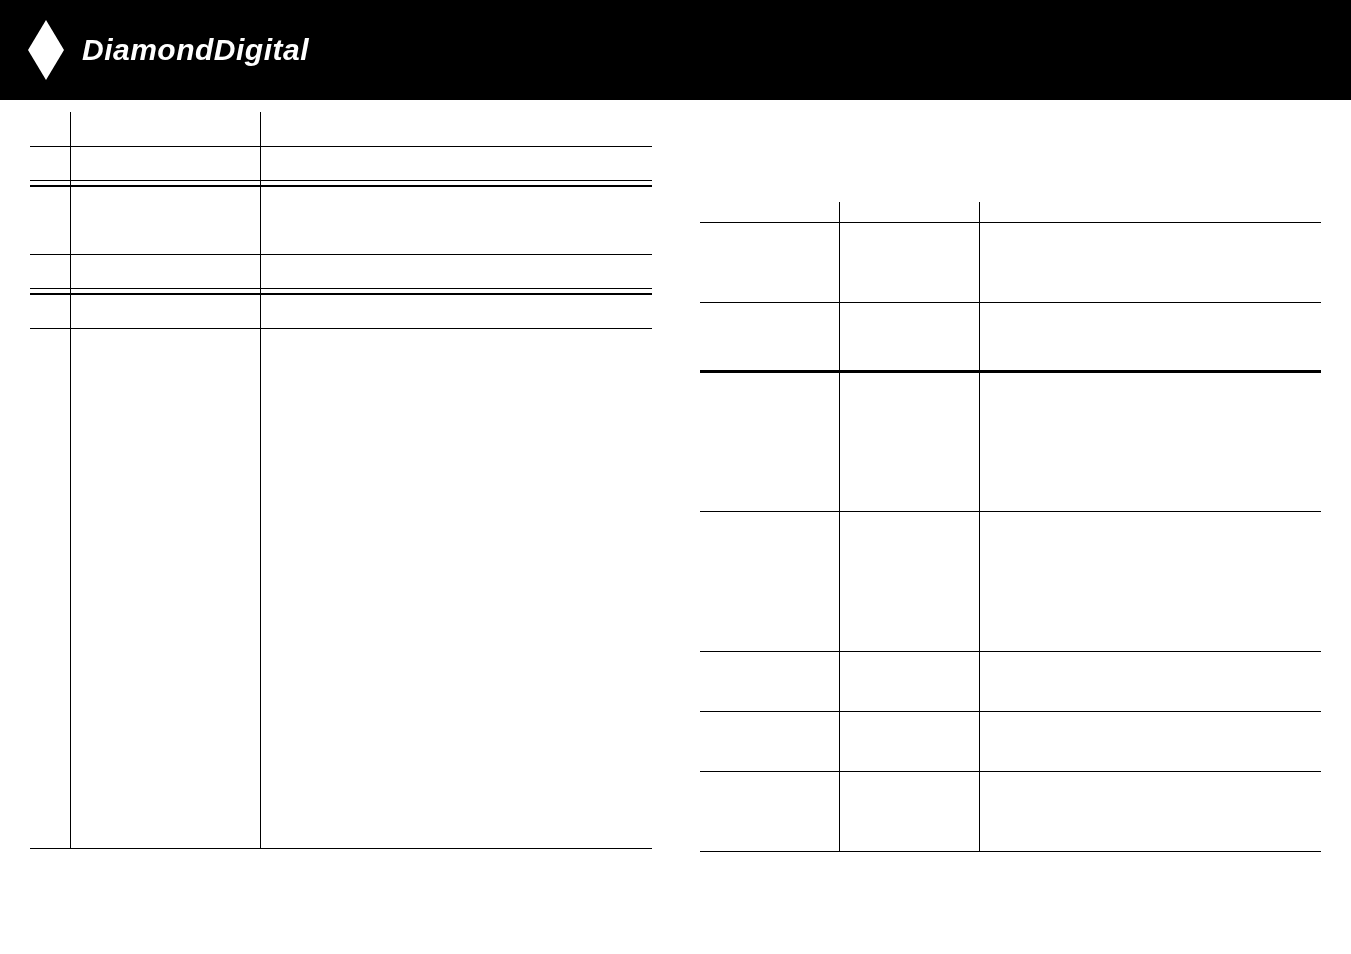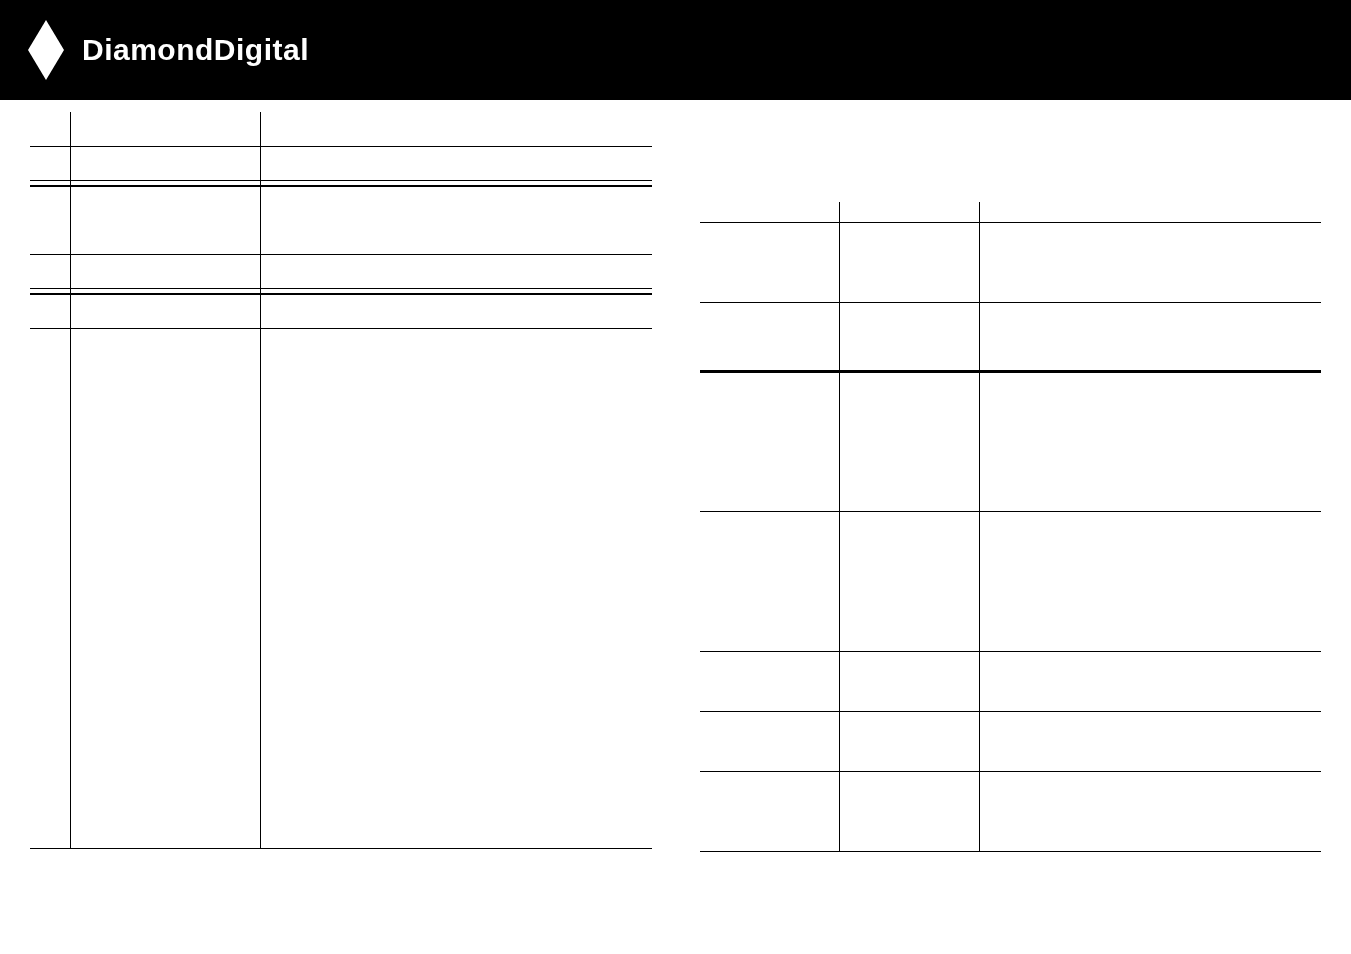--- a/index.html
+++ b/index.html
@@ -17,20 +17,21 @@
     align-items: center;
     padding-left: 28px;
   }
   .diamond-icon {
     width: 36px;
     height: 60px;
     margin-right: 18px;
   }
   .brand {
     color: #fff;
+    font-style: italic;
     font-weight: bold;
     font-size: 30px;
     letter-spacing: 0.5px;
     text-align: center;
   }
   .content {
     display: flex;
     padding: 12px 30px 0 30px;
     gap: 48px;
   }

